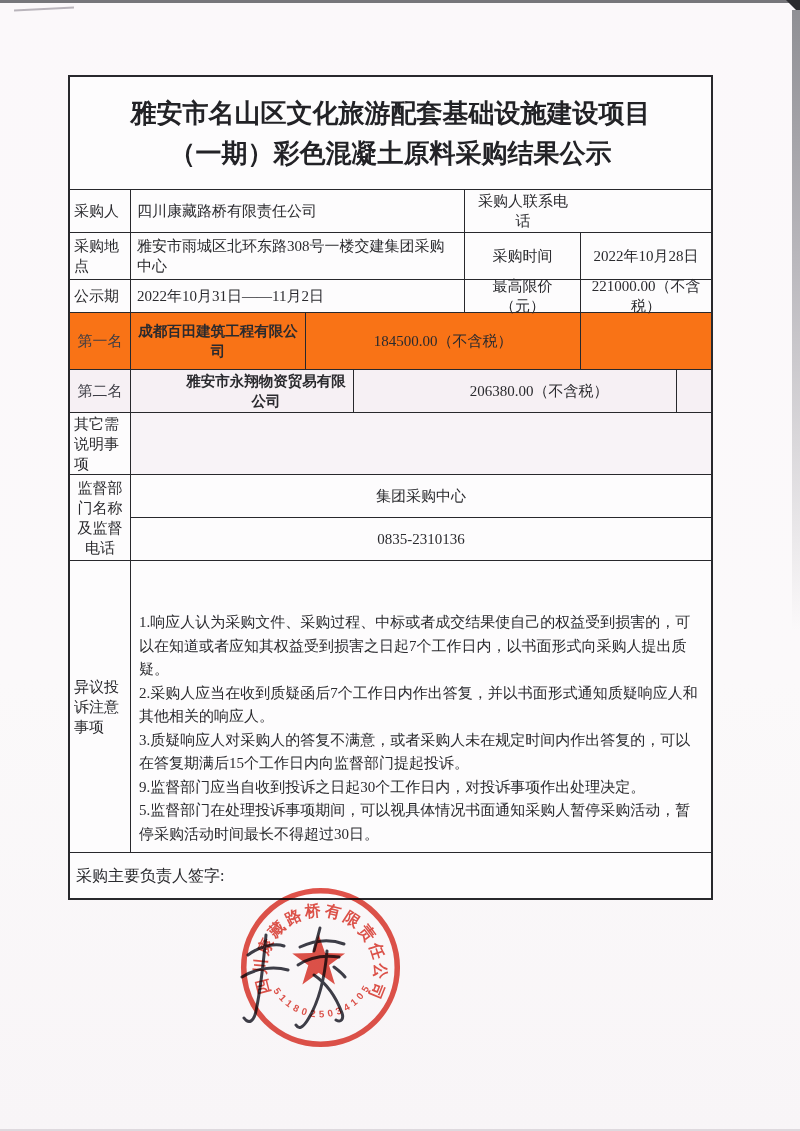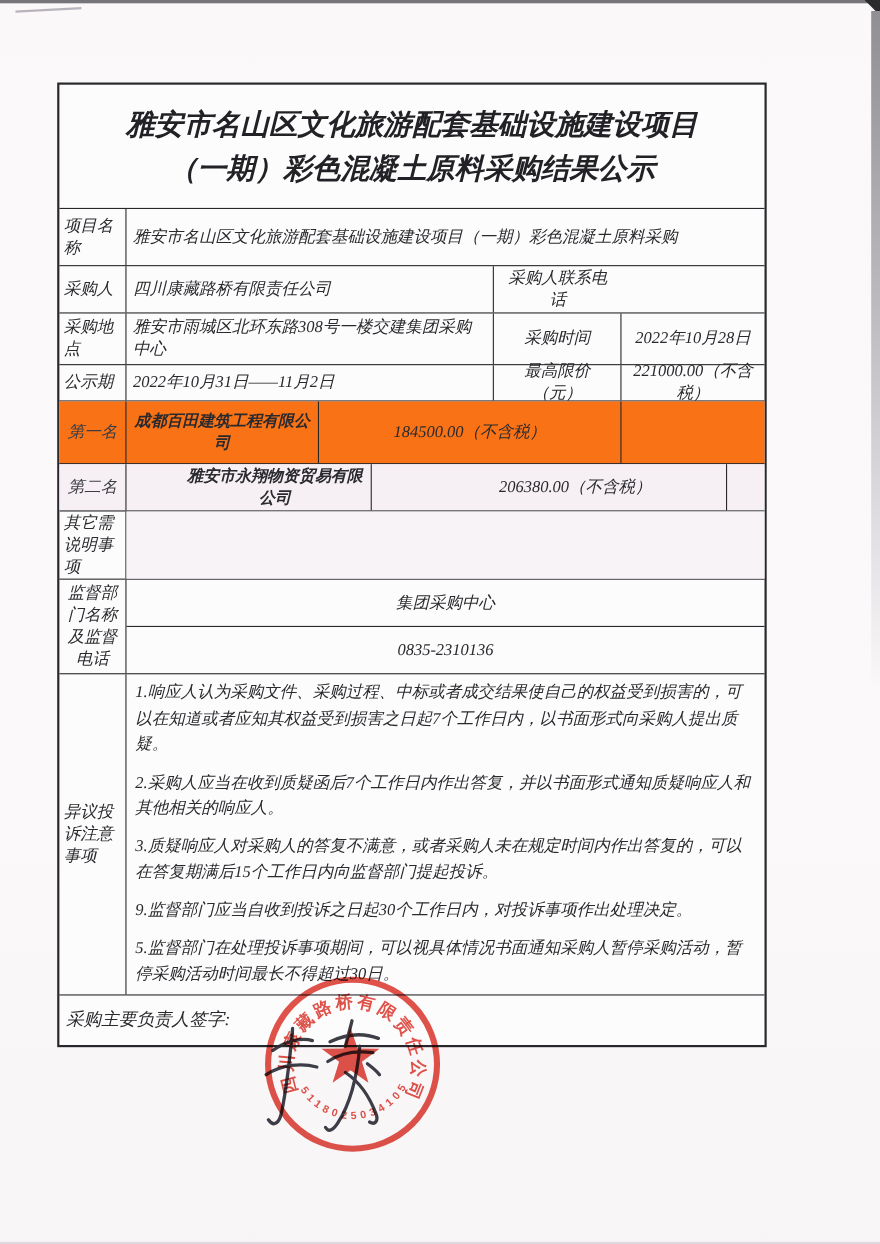--- a/index.html
+++ b/index.html
@@ -11,22 +11,22 @@
   }
   
   .scan-top{position:absolute;top:0;left:0;width:100%;height:3px;background:#55555a;opacity:.8;}
   .scan-top-diag{position:absolute;top:8px;left:14px;width:60px;height:2px;background:#b9b4bb;transform:rotate(-3deg);}
   .scan-corner{position:absolute;top:0;right:0;width:0;height:0;border-top:14px solid #2b2b2e;border-left:14px solid transparent;}
   .scan-right{position:absolute;top:10px;right:0;width:8px;height:620px;background:linear-gradient(180deg,#8f8f94 0%, #b9b7bc 40%, rgba(200,198,204,0) 100%);}
   .scan-bottom{position:absolute;bottom:0;left:0;width:100%;height:2px;background:#ded9de;}
 
   
   .doc-table{
-    position:absolute; left:52px; top:75px; width:645px;
-    border:2px solid #28282c; box-sizing:border-box; background:#fdfcfd;font-style:italic;
+    position:absolute; left:68px; top:75px; width:645px;
+    border:2px solid #28282c; box-sizing:border-box; background:#fdfcfd;
   }
   .row{display:flex; border-bottom:1px solid #28282c; box-sizing:border-box;}
   .row:last-child{border-bottom:none;}
   .cell{
     box-sizing:border-box; border-right:1px solid #28282c;
     display:flex; align-items:center; padding:3px 6px;
     font-size:15px; line-height:20px;
   }
   .cell:last-child{border-right:none;}
   .c-label{width:61px; flex:0 0 61px; padding:3px 4px;}
@@ -59,21 +59,21 @@
 
   .stack{flex:1 1 auto; display:flex; flex-direction:column;}
   .stack .sub{
     box-sizing:border-box; height:43px; display:flex; align-items:center; justify-content:center;
     font-size:15px; border-bottom:1px solid #28282c;
   }
   .stack .sub:last-child{border-bottom:none; height:42px;}
   .superv-label{align-self:stretch; display:flex; align-items:center; text-align:center; justify-content:center;}
 
   .notice-body{
-    flex:1 1 auto; display:flex; flex-direction:column; justify-content:space-between;
+    flex:1 1 auto; display:flex; flex-direction:column; justify-content:flex-end;
     padding:6px 8px 6px 8px; box-sizing:border-box;
   }
   .notice-body div{font-size:15px; line-height:23.5px; word-break:break-all;}
 
   .sign-cell{width:100%; padding-left:6px; font-size:16px;}
 
   
   .seal{position:absolute; left:228px; top:875px; pointer-events:none; mix-blend-mode:multiply; opacity:.88;}
   .signature{position:absolute; left:228px; top:915px; pointer-events:none; opacity:.92;}
 </style>
@@ -87,24 +87,20 @@
   <div class="scan-corner"></div>
   <div class="scan-right"></div>
   <div class="scan-bottom"></div>
 
   <div class="doc-table">
 
     <div class="row title-row">
       <div class="title-cell">雅安市名山区文化旅游配套基础设施建设项目（一期）彩色混凝土原料采购结果公示</div>
     </div>
 
-    <div class="row h-project">
-      <div class="cell c-label">项目名称</div>
-      <div class="cell w-value">雅安市名山区文化旅游配套基础设施建设项目（一期）彩色混凝土原料采购</div>
-    </div>
 
     <div class="row h-purchaser">
       <div class="cell c-label">采购人</div>
       <div class="cell w-content">四川康藏路桥有限责任公司</div>
       <div class="cell w-midlabel c-center">采购人联系电话</div>
     </div>
 
     <div class="row h-location">
       <div class="cell c-label">采购地点</div>
       <div class="cell w-content">雅安市雨城区北环东路308号一楼交建集团采购中心</div>

